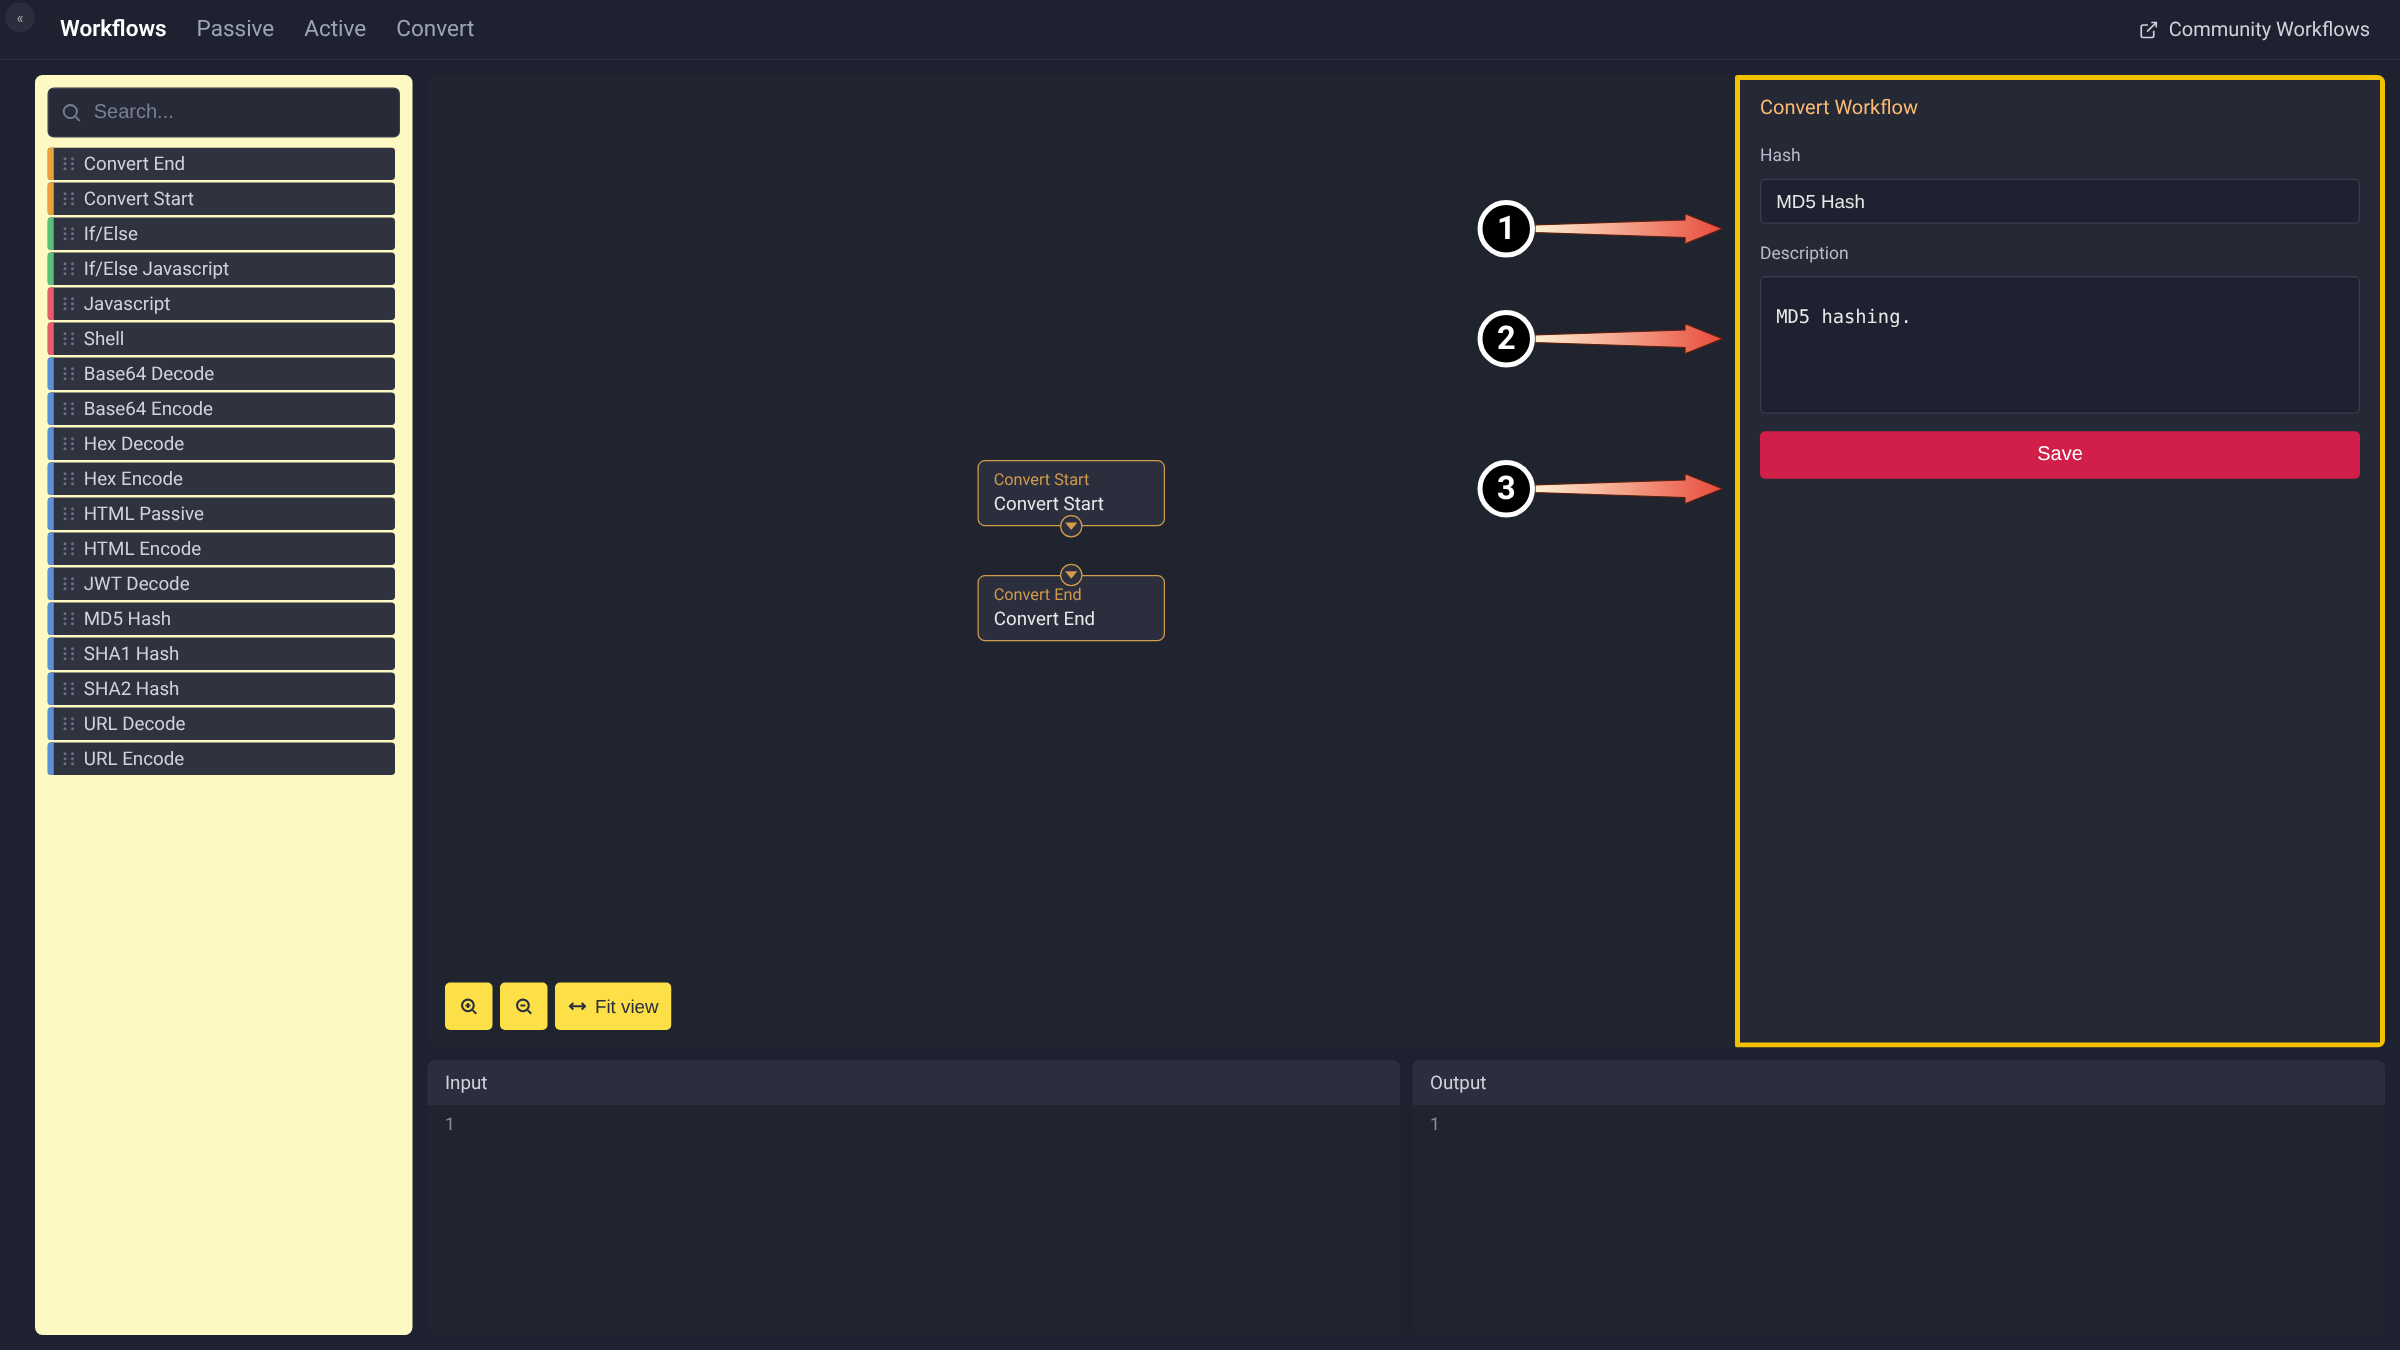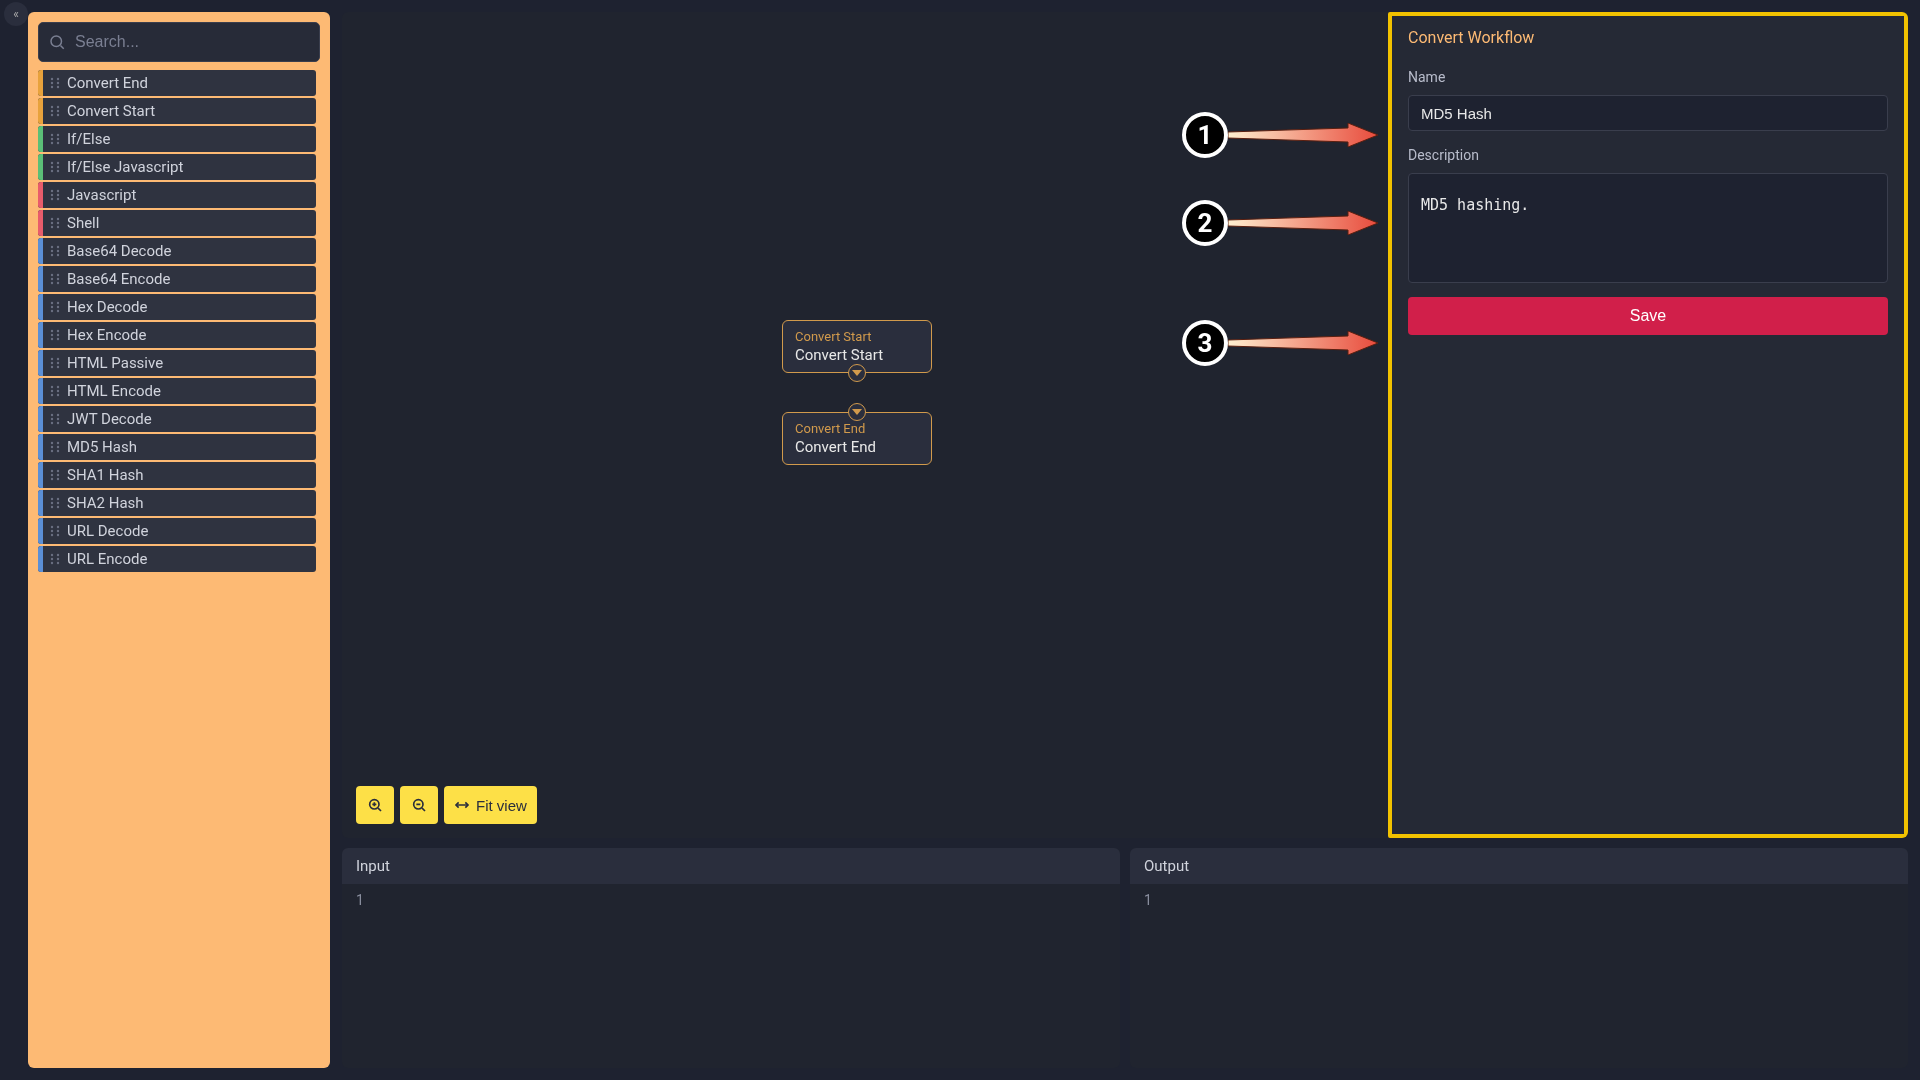--- a/index.html
+++ b/index.html
@@ -14,21 +14,21 @@
   .tab { font-size: 18px; color: #9ea3b5; cursor: pointer; }
   .tab.active { color: #fff; font-weight: 600; }
   .topbar-spacer { flex: 1; }
   .community-link { display: flex; align-items: center; gap: 8px; font-size: 16px; color: #d0d3dc; cursor: pointer; }
   .ext-icon { width: 16px; height: 16px; }
   
   
   .main { flex: 1; display: flex; padding: 12px 12px 12px 28px; gap: 12px; min-height: 0; }
   
   
-  .sidebar { width: 302px; background: #fdba74; border-radius: 6px; padding: 10px; display: flex; flex-direction: column; gap: 8px; }
+  .sidebar { width: 302px; background: #fef9c3; border-radius: 6px; padding: 10px; display: flex; flex-direction: column; gap: 8px; }
   .search-wrap { position: relative; }
   .search-input { width: 100%; height: 40px; background: #272b38; border: 1px solid #3a3e4d; border-radius: 5px; padding: 0 12px 0 36px; color: #d0d3dc; font-size: 16px; outline: none; }
   .search-input::placeholder { color: #7a7f92; }
   .search-icon-svg { position: absolute; left: 10px; top: 11px; width: 18px; height: 18px; color: #7a7f92; }
   .node-palette { display: flex; flex-direction: column; gap: 2px; overflow-y: auto; padding-right: 4px; }
   .palette-item { display: flex; align-items: center; height: 26px; background: #2f3340; border-radius: 3px; cursor: grab; }
   .palette-color { width: 5px; height: 100%; border-radius: 3px 0 0 3px; }
   .c-orange { background: #e8a23c; }
   .c-green  { background: #5bbf77; }
   .c-red    { background: #e85c6b; }
@@ -74,20 +74,37 @@
   .io-panel { flex: 1; background: #20242f; border-radius: 6px; display:flex; flex-direction:column; }
   .io-header { height: 36px; background: #2a2e3d; border-radius: 6px 6px 0 0; display:flex; align-items:center; padding: 0 14px; font-size:15px; color:#d0d3dc; }
   .io-body { flex:1; padding: 8px 14px; font-size: 14px; color: #8a8f9f; }
 </style>
 </head>
 <body>
 
 <div class="app">
   <div class="collapse-btn">«</div>
 
+  <div class="topbar">
+    <div class="tabs">
+      <div class="tab active">Workflows</div>
+      <div class="tab">Passive</div>
+      <div class="tab">Active</div>
+      <div class="tab">Convert</div>
+    </div>
+    <div class="topbar-spacer"></div>
+    <div class="community-link">
+      <svg class="ext-icon" viewBox="0 0 24 24" fill="none" stroke="currentColor" stroke-width="2">
+          <path d="M18 13v6a2 2 0 0 1-2 2H5a2 2 0 0 1-2-2V8a2 2 0 0 1 2-2h6"></path>
+          <polyline points="15 3 21 3 21 9"></polyline>
+          <line x1="10" y1="14" x2="21" y2="3"></line>
+        </svg>
+      <span>Community Workflows</span>
+    </div>
+  </div>
 
   <div class="main">
 
     <div class="sidebar">
       <div class="search-wrap">
         <svg class="search-icon-svg" viewBox="0 0 24 24" fill="none" stroke="currentColor" stroke-width="2">
             <circle cx="11" cy="11" r="7"></circle>
             <line x1="21" y1="21" x2="16.65" y2="16.65"></line>
           </svg>
         <input class="search-input" placeholder="Search..." style="">
@@ -399,21 +416,21 @@
 
         <button class="canvas-save">
           <svg viewBox="0 0 24 24">
               <path d="M17 3H5a2 2 0 0 0-2 2v14a2 2 0 0 0 2 2h14a2 2 0 0 0 2-2V7l-4-4zM12 19a3 3 0 1 1 0-6 3 3 0 0 1 0 6zm3-10H6V5h9v4z"></path>
             </svg>
           <span>Save</span>
         </button>
 
         <div class="inspector">
           <div class="inspector-title">Convert Workflow</div>
-          <div class="form-label">Name</div>
+          <div class="form-label">Hash</div>
           <input class="form-input" value="MD5 Hash" style="">
           <div class="form-label">Description</div>
           <textarea class="form-textarea" style="">MD5 hashing.</textarea>
           <button class="inspector-save">Save</button>
         </div>
 
         <div class="annot" style="right: 530px; top: 100px;">
           <div class="annot-circle">1</div>
           <svg class="annot-arrow" viewBox="0 0 150 24">
             <defs>

